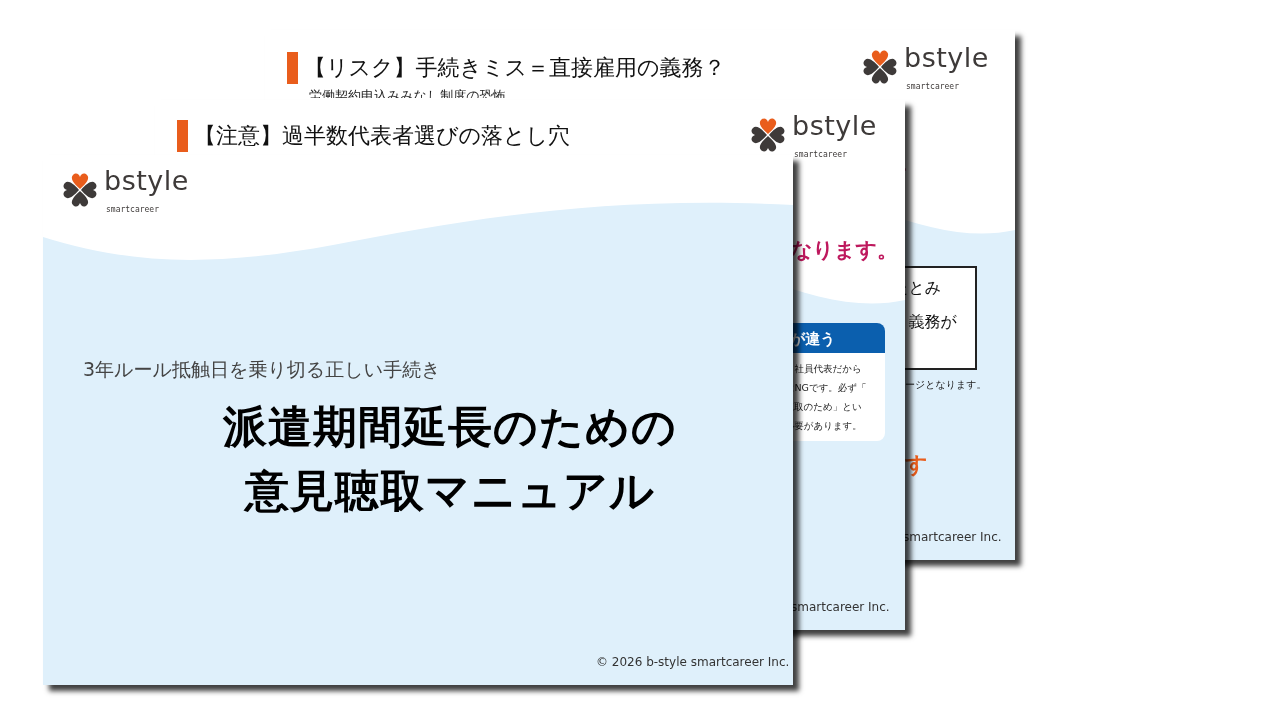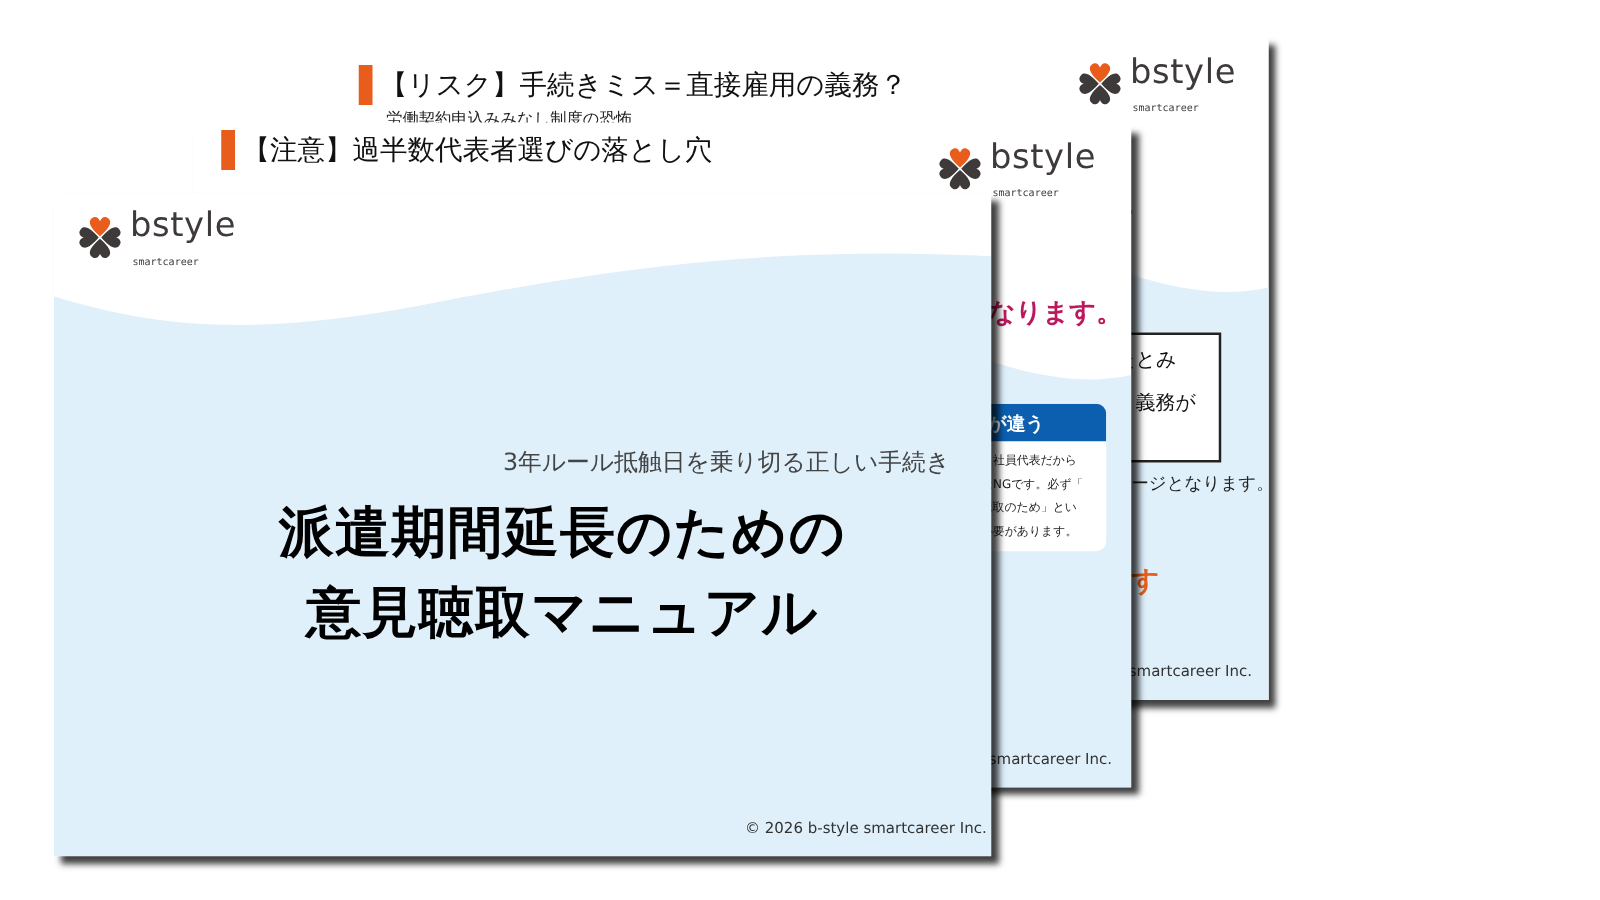--- a/index.html
+++ b/index.html
@@ -14,26 +14,26 @@
   .logo .b{font-family:"DejaVu Sans",sans-serif;font-size:27px;line-height:24px;color:#3e3a39;letter-spacing:0.5px;}
   .logo .sc{font-family:"DejaVu Sans Mono",monospace;font-size:8px;color:#3e3a39;line-height:9px;margin-left:2px;}
   .heading{position:absolute;display:flex;align-items:center;}
   .heading .bar{width:11px;height:32px;background:#e95d1c;margin-right:6px;}
   .heading .txt{font-size:22px;font-weight:normal;color:#111;white-space:nowrap;}
   .subline{position:absolute;font-size:13px;font-weight:normal;color:#222;white-space:nowrap;height:10px;overflow:hidden;line-height:16px;}
   .copy{position:absolute;font-size:12px;color:#333;white-space:nowrap;}
   .big{position:absolute;font-weight:bold;font-size:21px;color:#be185d;white-space:nowrap;}
   .box{position:absolute;background:#fff;border:2px solid #222;}
   .box .ln{position:absolute;font-size:16px;color:#111;white-space:nowrap;}
-  .note{position:absolute;font-size:14px;color:#222;white-space:nowrap;}
+  .note{position:absolute;font-size:10px;color:#222;white-space:nowrap;}
   .orange{position:absolute;font-size:22px;font-weight:bold;color:#e95d1c;}
   .card{position:absolute;background:#fff;border-radius:8px;overflow:hidden;}
   .card .hd{background:#0b5fae;color:#fff;font-weight:bold;font-size:15px;height:30px;line-height:32px;padding-left:10px;}
   .card .body{padding:6px 8px;font-size:9.5px;line-height:19px;color:#222;white-space:nowrap;}
-  .s1 .subtitle{position:absolute;left:0;width:717px;top:202px;text-align:right;font-size:19px;color:#444;}
+  .s1 .subtitle{position:absolute;left:0;width:717px;top:202px;text-align:left;font-size:19px;color:#444;padding-left:40px;}
   .s1 .title{position:absolute;left:0;width:814px;top:240px;text-align:center;font-size:44px;font-weight:bold;line-height:64px;color:#000;letter-spacing:1px;}
 </style>
 </head>
 <body>
 
 <div class="slide s3">
   <svg class="wave" viewBox="0 0 750 530" preserveAspectRatio="none">
     <path d="M0,95 C150,60 300,70 430,110 C560,150 660,220 750,200 L750,530 L0,530 Z" fill="#dff0fb"></path>
   </svg>
   <div class="heading" style="left:22px;top:22px;">
@@ -60,21 +60,21 @@
   </div>
   <div class="note" style="left:640px;top:348px;">ージとなります。</div>
   <div class="orange" style="left:640px;top:420px;">す</div>
   <div class="copy" style="left:638px;top:500px;">smartcareer Inc.</div>
 </div>
 
 <div class="slide s2">
   <svg class="wave" viewBox="0 0 750 530" preserveAspectRatio="none">
     <path d="M0,95 C150,60 300,70 430,110 C560,150 660,220 750,200 L750,530 L0,530 Z" fill="#dff0fb"></path>
   </svg>
-  <div class="heading" style="left:22px;top:4px;">
+  <div class="heading" style="left:22px;top:20px;">
     <span class="bar"></span>
     <span class="txt">【注意】過半数代表者選びの落とし穴</span>
   </div>
   <div class="logo" style="left:592px;top:14px;">
     <svg width="42" height="42" viewBox="0 0 42 42">
       <path d="M21 20 C14 14 11 9 14 6 C17 3 20 5 21 8 C22 5 25 3 28 6 C31 9 28 14 21 20 Z" fill="#e95d1c"></path>
       <path d="M20 21 C14 14 9 11 6 14 C3 17 5 20 8 21 C5 22 3 25 6 28 C9 31 14 28 20 21 Z" fill="#3e3a39"></path>
       <path d="M22 21 C28 14 33 11 36 14 C39 17 37 20 34 21 C37 22 39 25 36 28 C33 31 28 28 22 21 Z" fill="#3e3a39"></path>
       <path d="M21 22 C14 28 11 33 14 36 C17 39 20 37 21 34 C22 37 25 39 28 36 C31 33 28 28 21 22 Z" fill="#3e3a39"></path>
     </svg>

